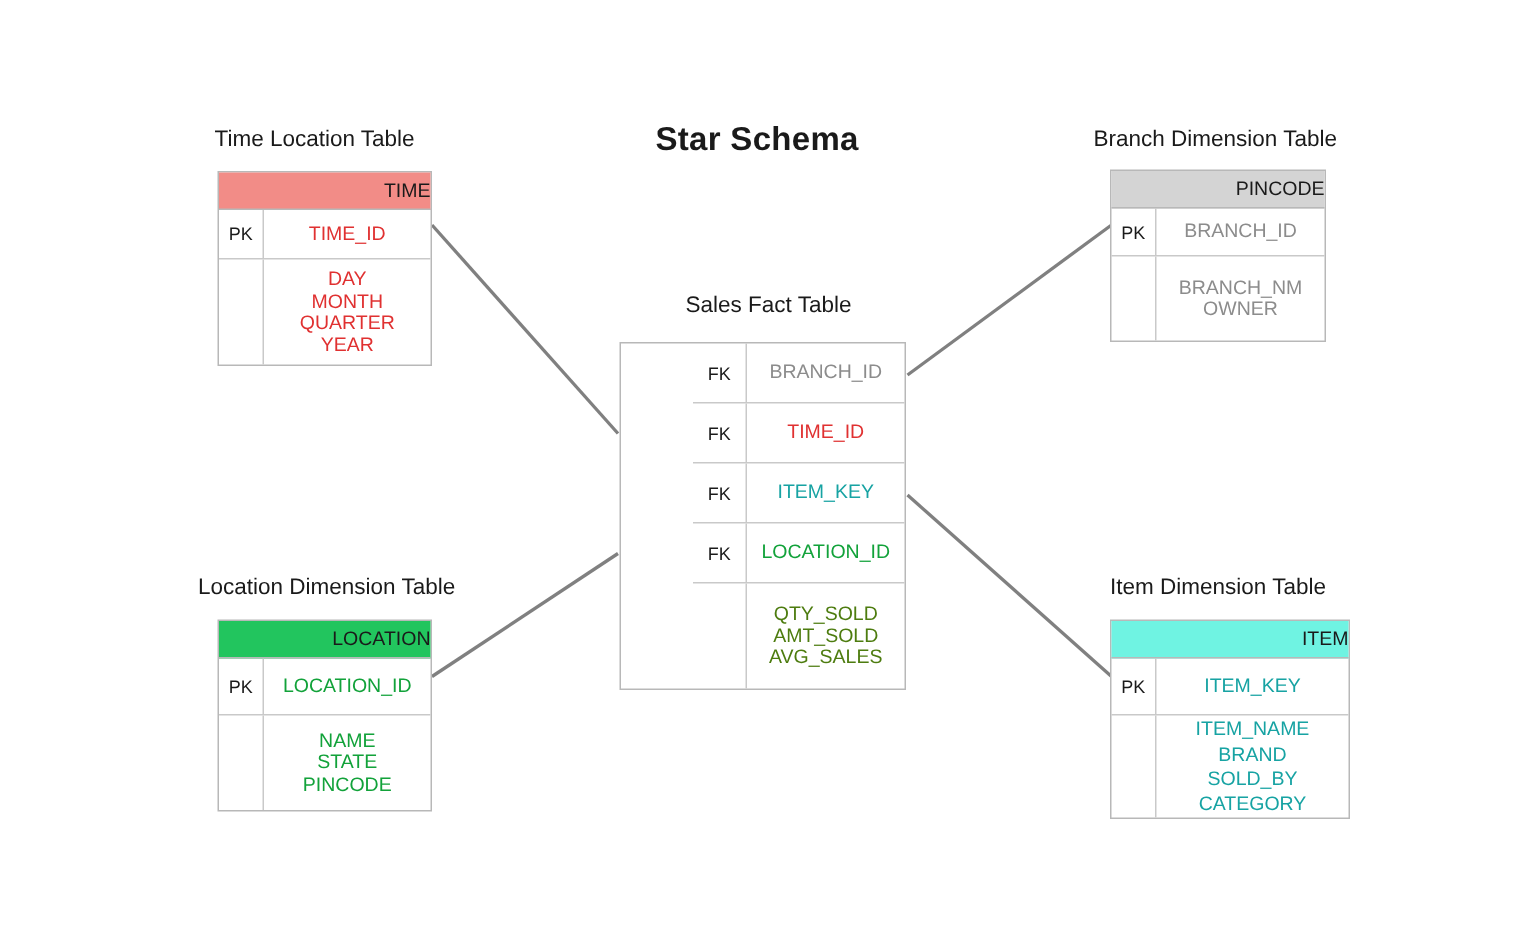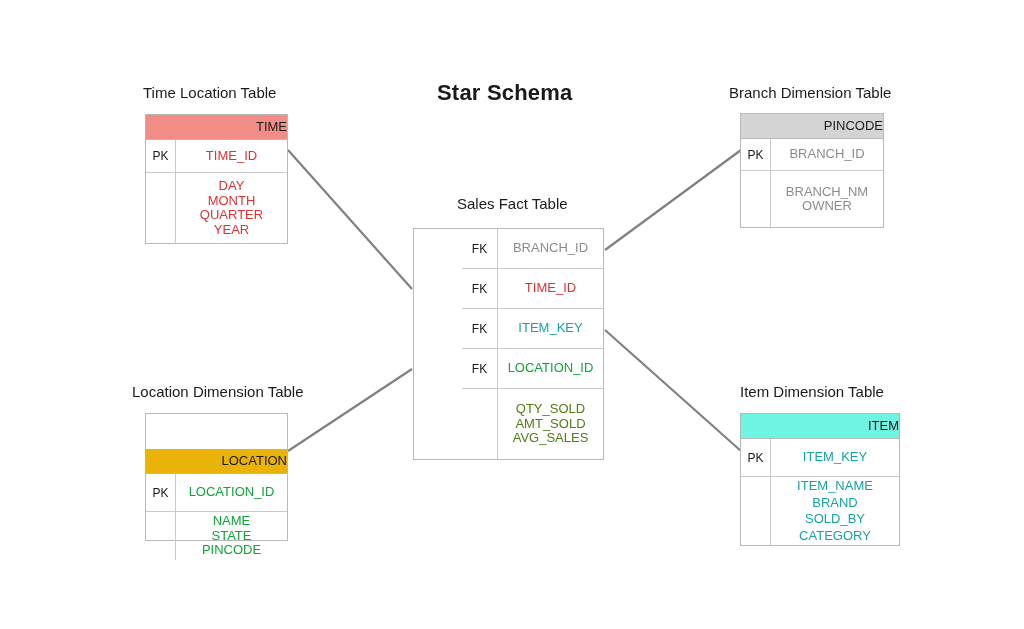--- a/index.html
+++ b/index.html
@@ -190,21 +190,21 @@
         <span class="fld">QTY_SOLD</span>
         <span class="fld">AMT_SOLD</span>
         <span class="fld">AVG_SALES</span>
       </div>
     </div>
   </div>
 
   <div class="table-caption" style="left:132px; top:383px;">Location Dimension Table</div>
 
   <div class="entity" style="left:145px; top:413px; width:143px; height:128px;">
-    <div class="entity-header" style="background:#eab308;margin-top:35px;">LOCATION</div>
+    <div class="entity-header" style="background:#22c55e;">LOCATION</div>
     <div class="entity-row" style="height:38px;">
       <div class="key-cell">PK</div>
       <div class="fields-cell" style="color:#12A23A;">
         <span class="fld">LOCATION_ID</span>
       </div>
     </div>
     <div class="entity-row attrs last">
       <div class="key-cell"></div>
       <div class="fields-cell" style="color:#12A23A;">
         <span class="fld">NAME</span>

